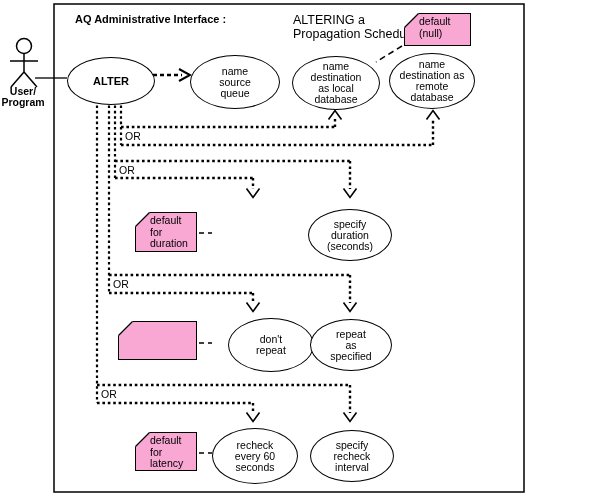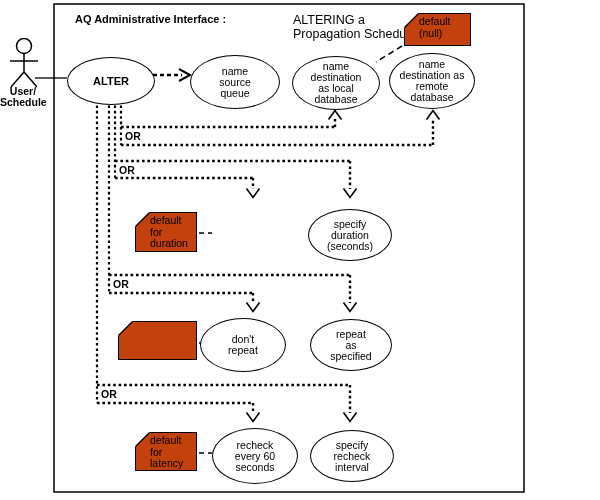--- a/index.html
+++ b/index.html
@@ -10,28 +10,28 @@
   #wires { position:absolute; left:0; top:0; z-index:0; }
   .uc {
     position:absolute; z-index:2; background:#fff;
     border:1.3px solid #000; border-radius:50%;
     display:flex; align-items:center; justify-content:center;
     text-align:center; font-size:10.5px; line-height:11px;
   }
   .uc-text { white-space:pre-line; }
   .uc-text b { display:block; font-size:11px; }
   .note {
-    position:absolute; z-index:2; background:#c2410c; border:1.2px solid #000;
+    position:absolute; z-index:2; background:#f9a8d4; border:1.2px solid #000;
     font-size:10.5px; line-height:11.5px; padding:2px 2px 1px 14px;
     box-sizing:border-box;
   }
   .note-text { white-space:pre-line; display:block; }
   .fold { position:absolute; top:-1.2px; left:-1.2px; }
   .or {
-    position:absolute; z-index:2; font-weight:bold; font-size:10.5px;
+    position:absolute; z-index:2; font-weight:normal; font-size:10.5px;
     background:#fff; padding:0 1px;
   }
   .title-left {
     position:absolute; left:75px; top:13px; z-index:2;
     font-weight:bold; font-size:11px;text-align:center;
   }
   .title-right {
     position:absolute; left:293px; top:13px; z-index:2;
     font-weight:normal; font-size:12.5px; line-height:14px; white-space:pre-line;
   }
@@ -103,21 +103,21 @@
       <path d="M97,403 H253 M253,403 V413" stroke-width="2.4" stroke-dasharray="2.6,2.8"></path>
       <polyline points="246.5,412.5 253,421.5 259.5,412.5" stroke-width="1.6"></polyline>
     </g>
   </svg>
 
   <div class="title-left">AQ Administrative Interface :</div>
   <div class="title-right">ALTERING a
 Propagation Schedule</div>
 
   <div class="actor-label">User/
-Schedule</div>
+Program</div>
 
   <div class="uc" style="left:67px;top:57px;width:86px;height:46px">
     <span class="uc-text"><b>ALTER</b></span>
   </div>
 
   <div class="uc" style="left:190px;top:55px;width:88px;height:52px">
     <span class="uc-text">name
 source
 queue</span>
   </div>
@@ -136,21 +136,21 @@
 database</span>
   </div>
 
 
   <div class="uc" style="left:308px;top:209px;width:82px;height:50px">
     <span class="uc-text">specify
 duration
 (seconds)</span>
   </div>
 
-  <div class="uc" style="left:200px;top:318px;width:84px;height:52px">
+  <div class="uc" style="left:228px;top:318px;width:84px;height:52px">
     <span class="uc-text">don't
 repeat</span>
   </div>
 
   <div class="uc" style="left:310px;top:319px;width:80px;height:50px">
     <span class="uc-text">repeat
 as
 specified</span>
   </div>
 

